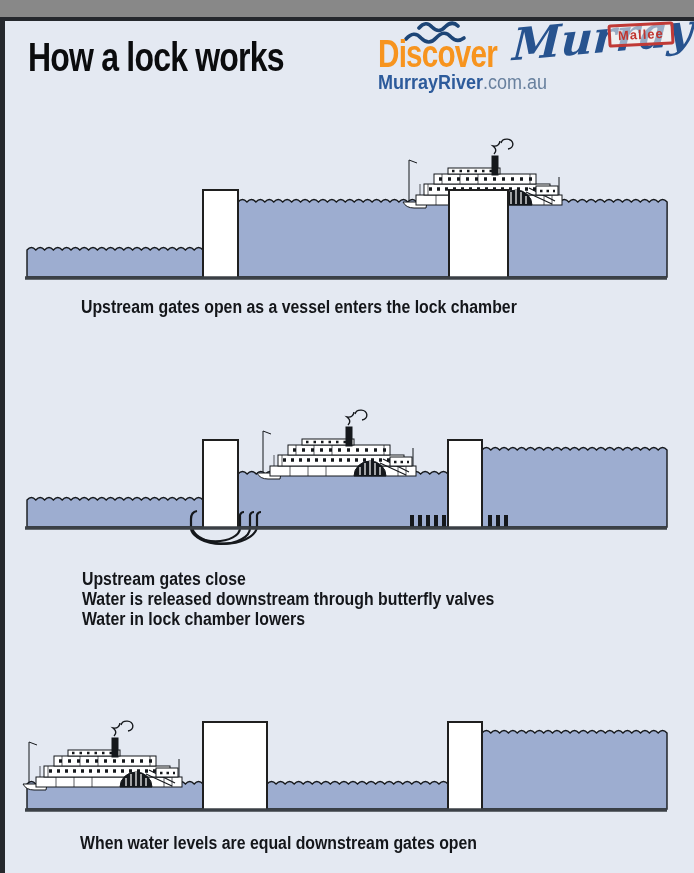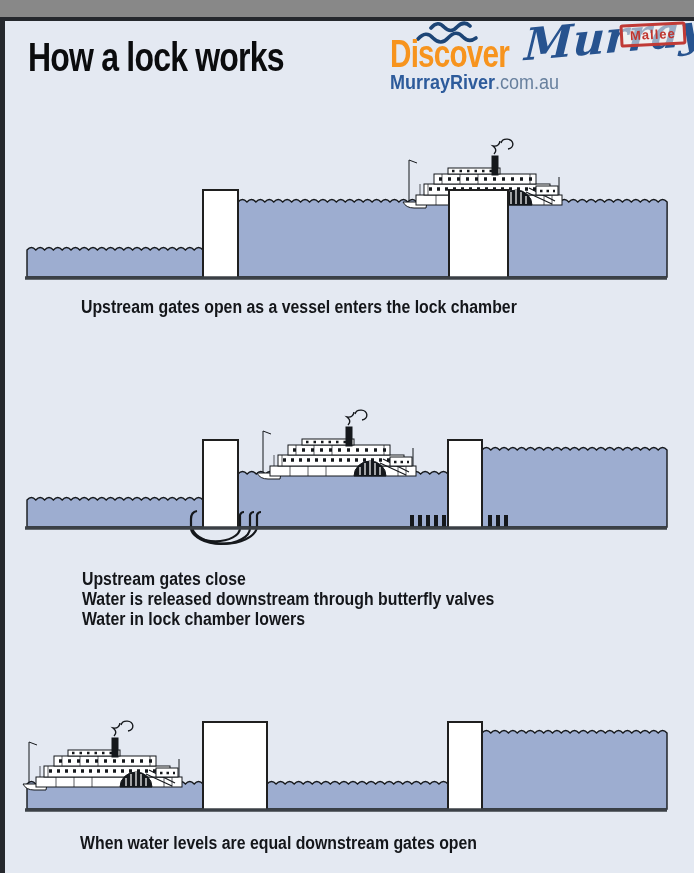--- a/index.html
+++ b/index.html
@@ -24,21 +24,21 @@
   .caption{
     position:absolute;color:#14161a;font-weight:bold;font-size:18px;
     transform:scaleX(0.88);transform-origin:left top;
     white-space:nowrap;line-height:20px;
   }
   #caption-1{left:81px;top:280px;}
   #caption-2{left:82px;top:552px;}
   #caption-3{left:80px;top:816px;}
 
   
-  #brand-logo{position:absolute;left:388px;top:0;width:306px;height:84px;}
+  #brand-logo{position:absolute;left:376px;top:0;width:306px;height:84px;}
   #wave-logo-icon{position:absolute;left:27px;top:1px;}
   #discover-wordmark{
     position:absolute;left:2px;top:16px;font-size:38px;font-weight:bold;
     color:#f7941e;transform:scaleX(0.78);transform-origin:left top;
     letter-spacing:-1px;white-space:nowrap;
   }
   #murray-script-wordmark{
     position:absolute;left:138px;top:2px;font-size:44px;font-weight:bold;
     font-family:"DejaVu Serif",serif;font-style:italic;color:#27538f;
     transform:rotate(-5deg) skewX(-8deg);transform-origin:left top;

